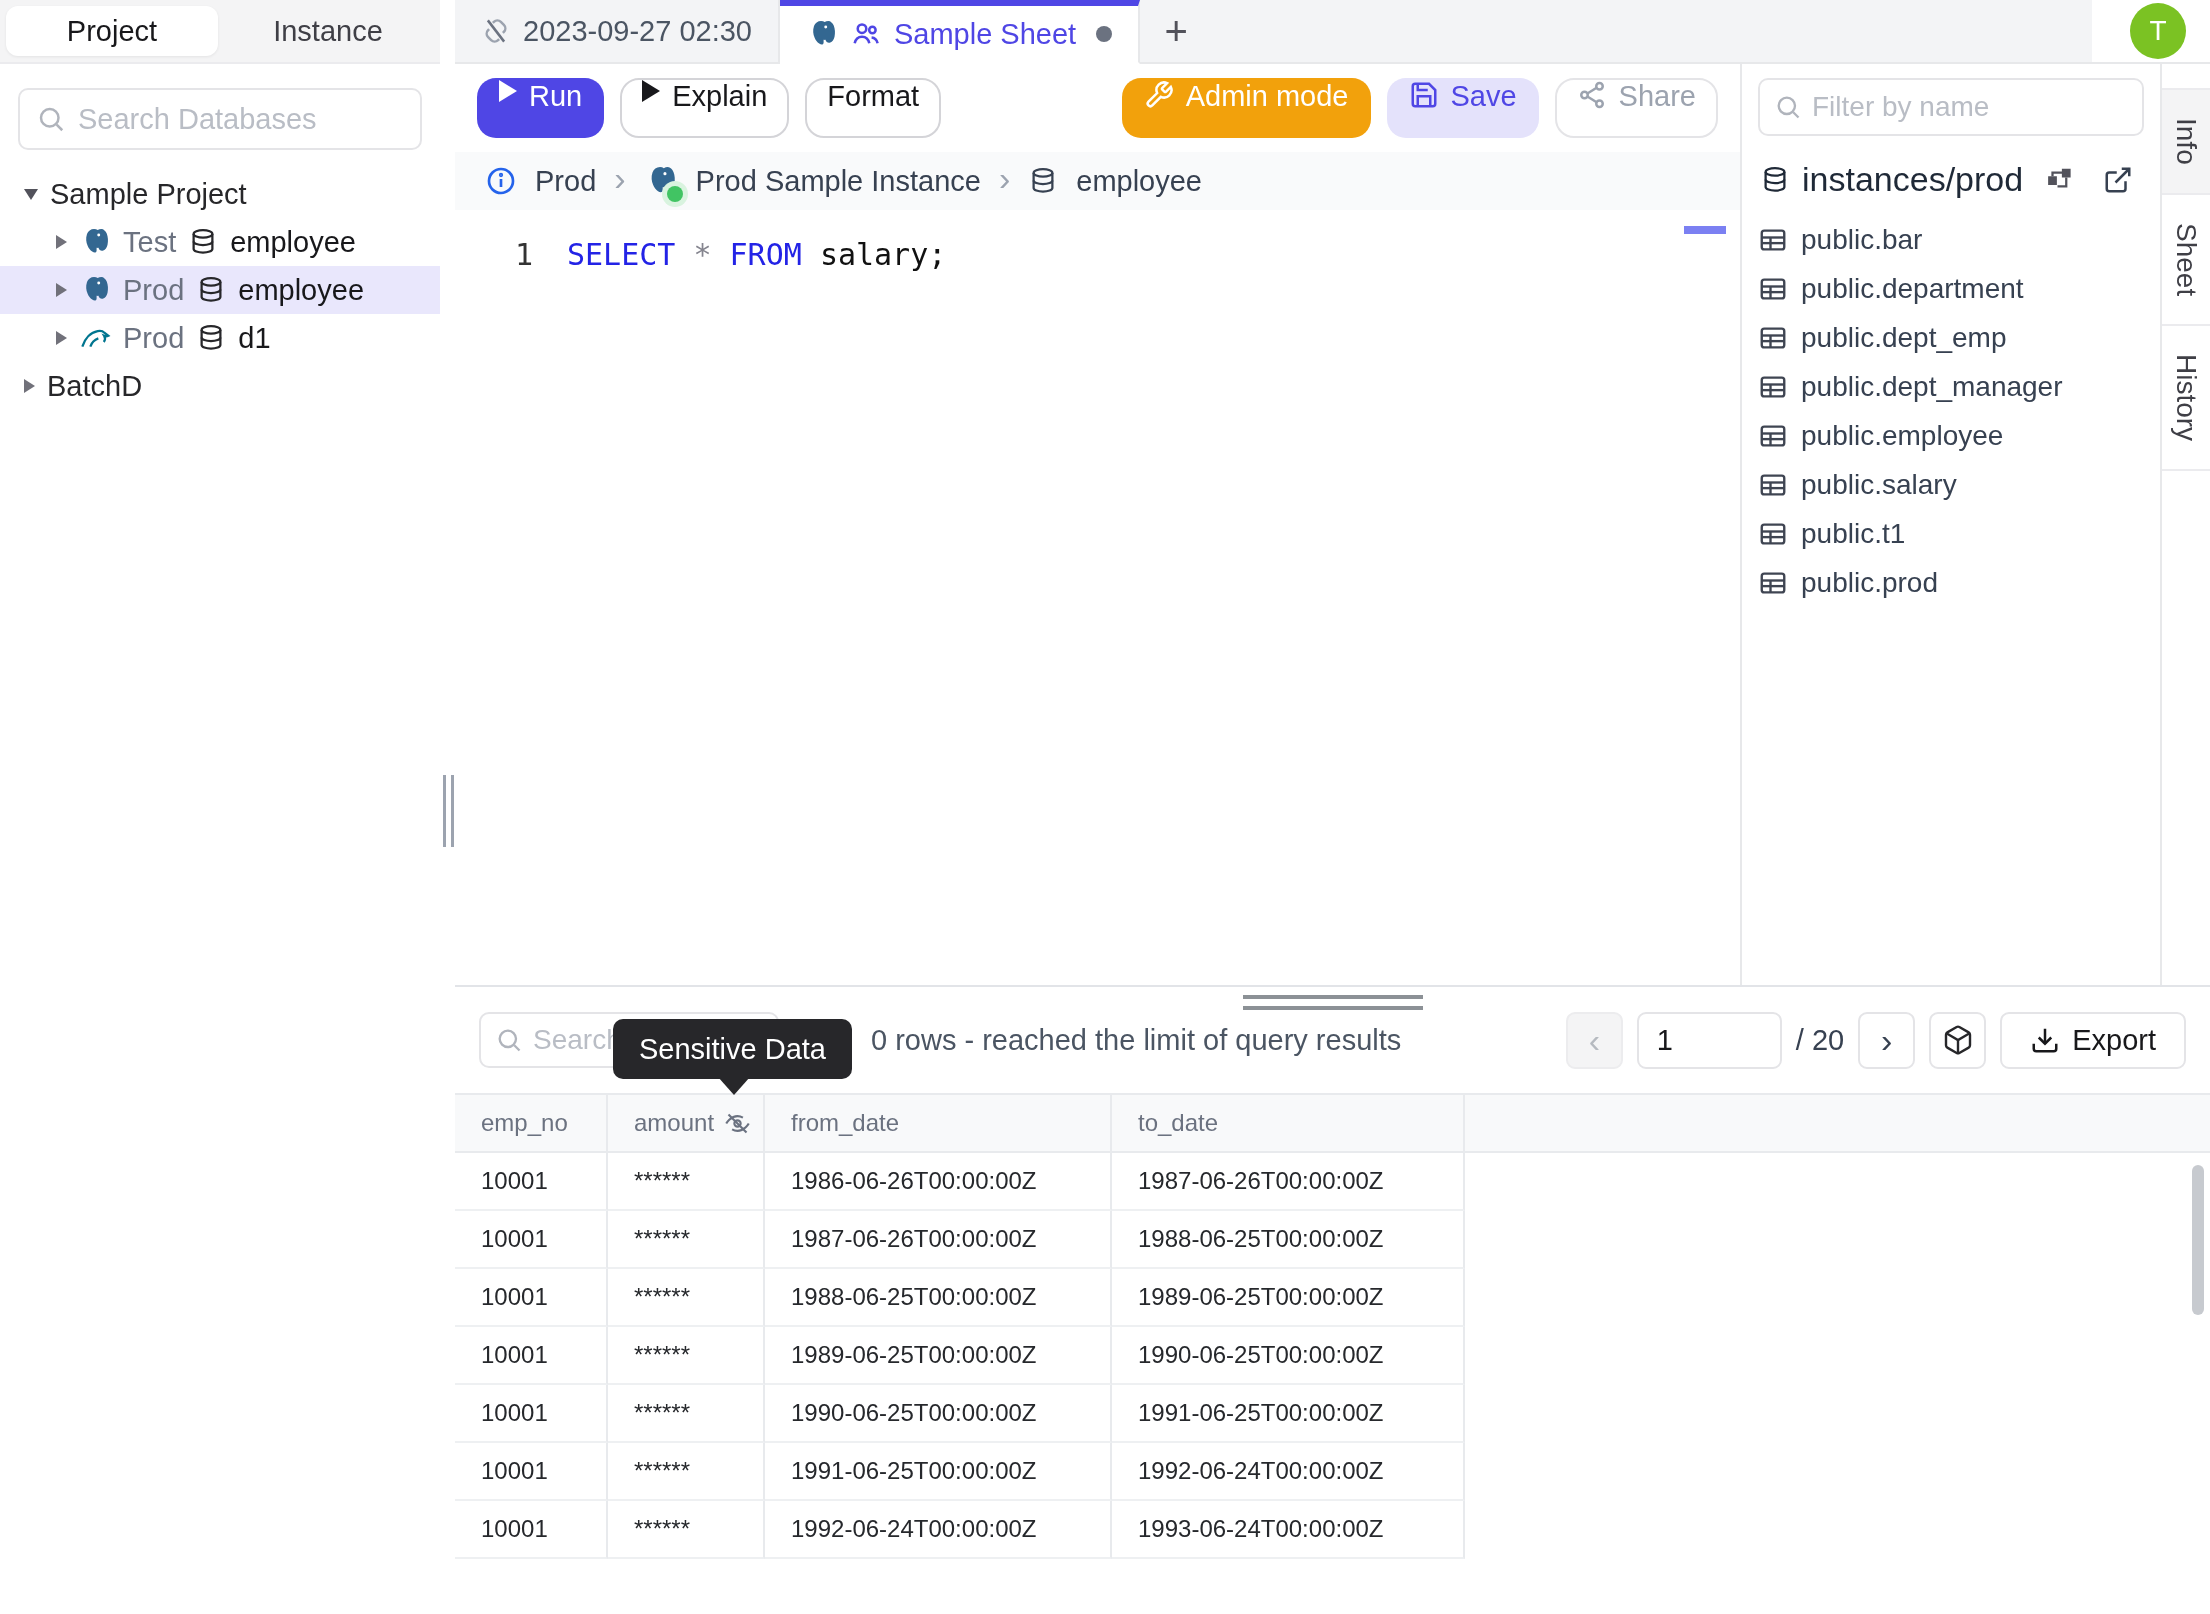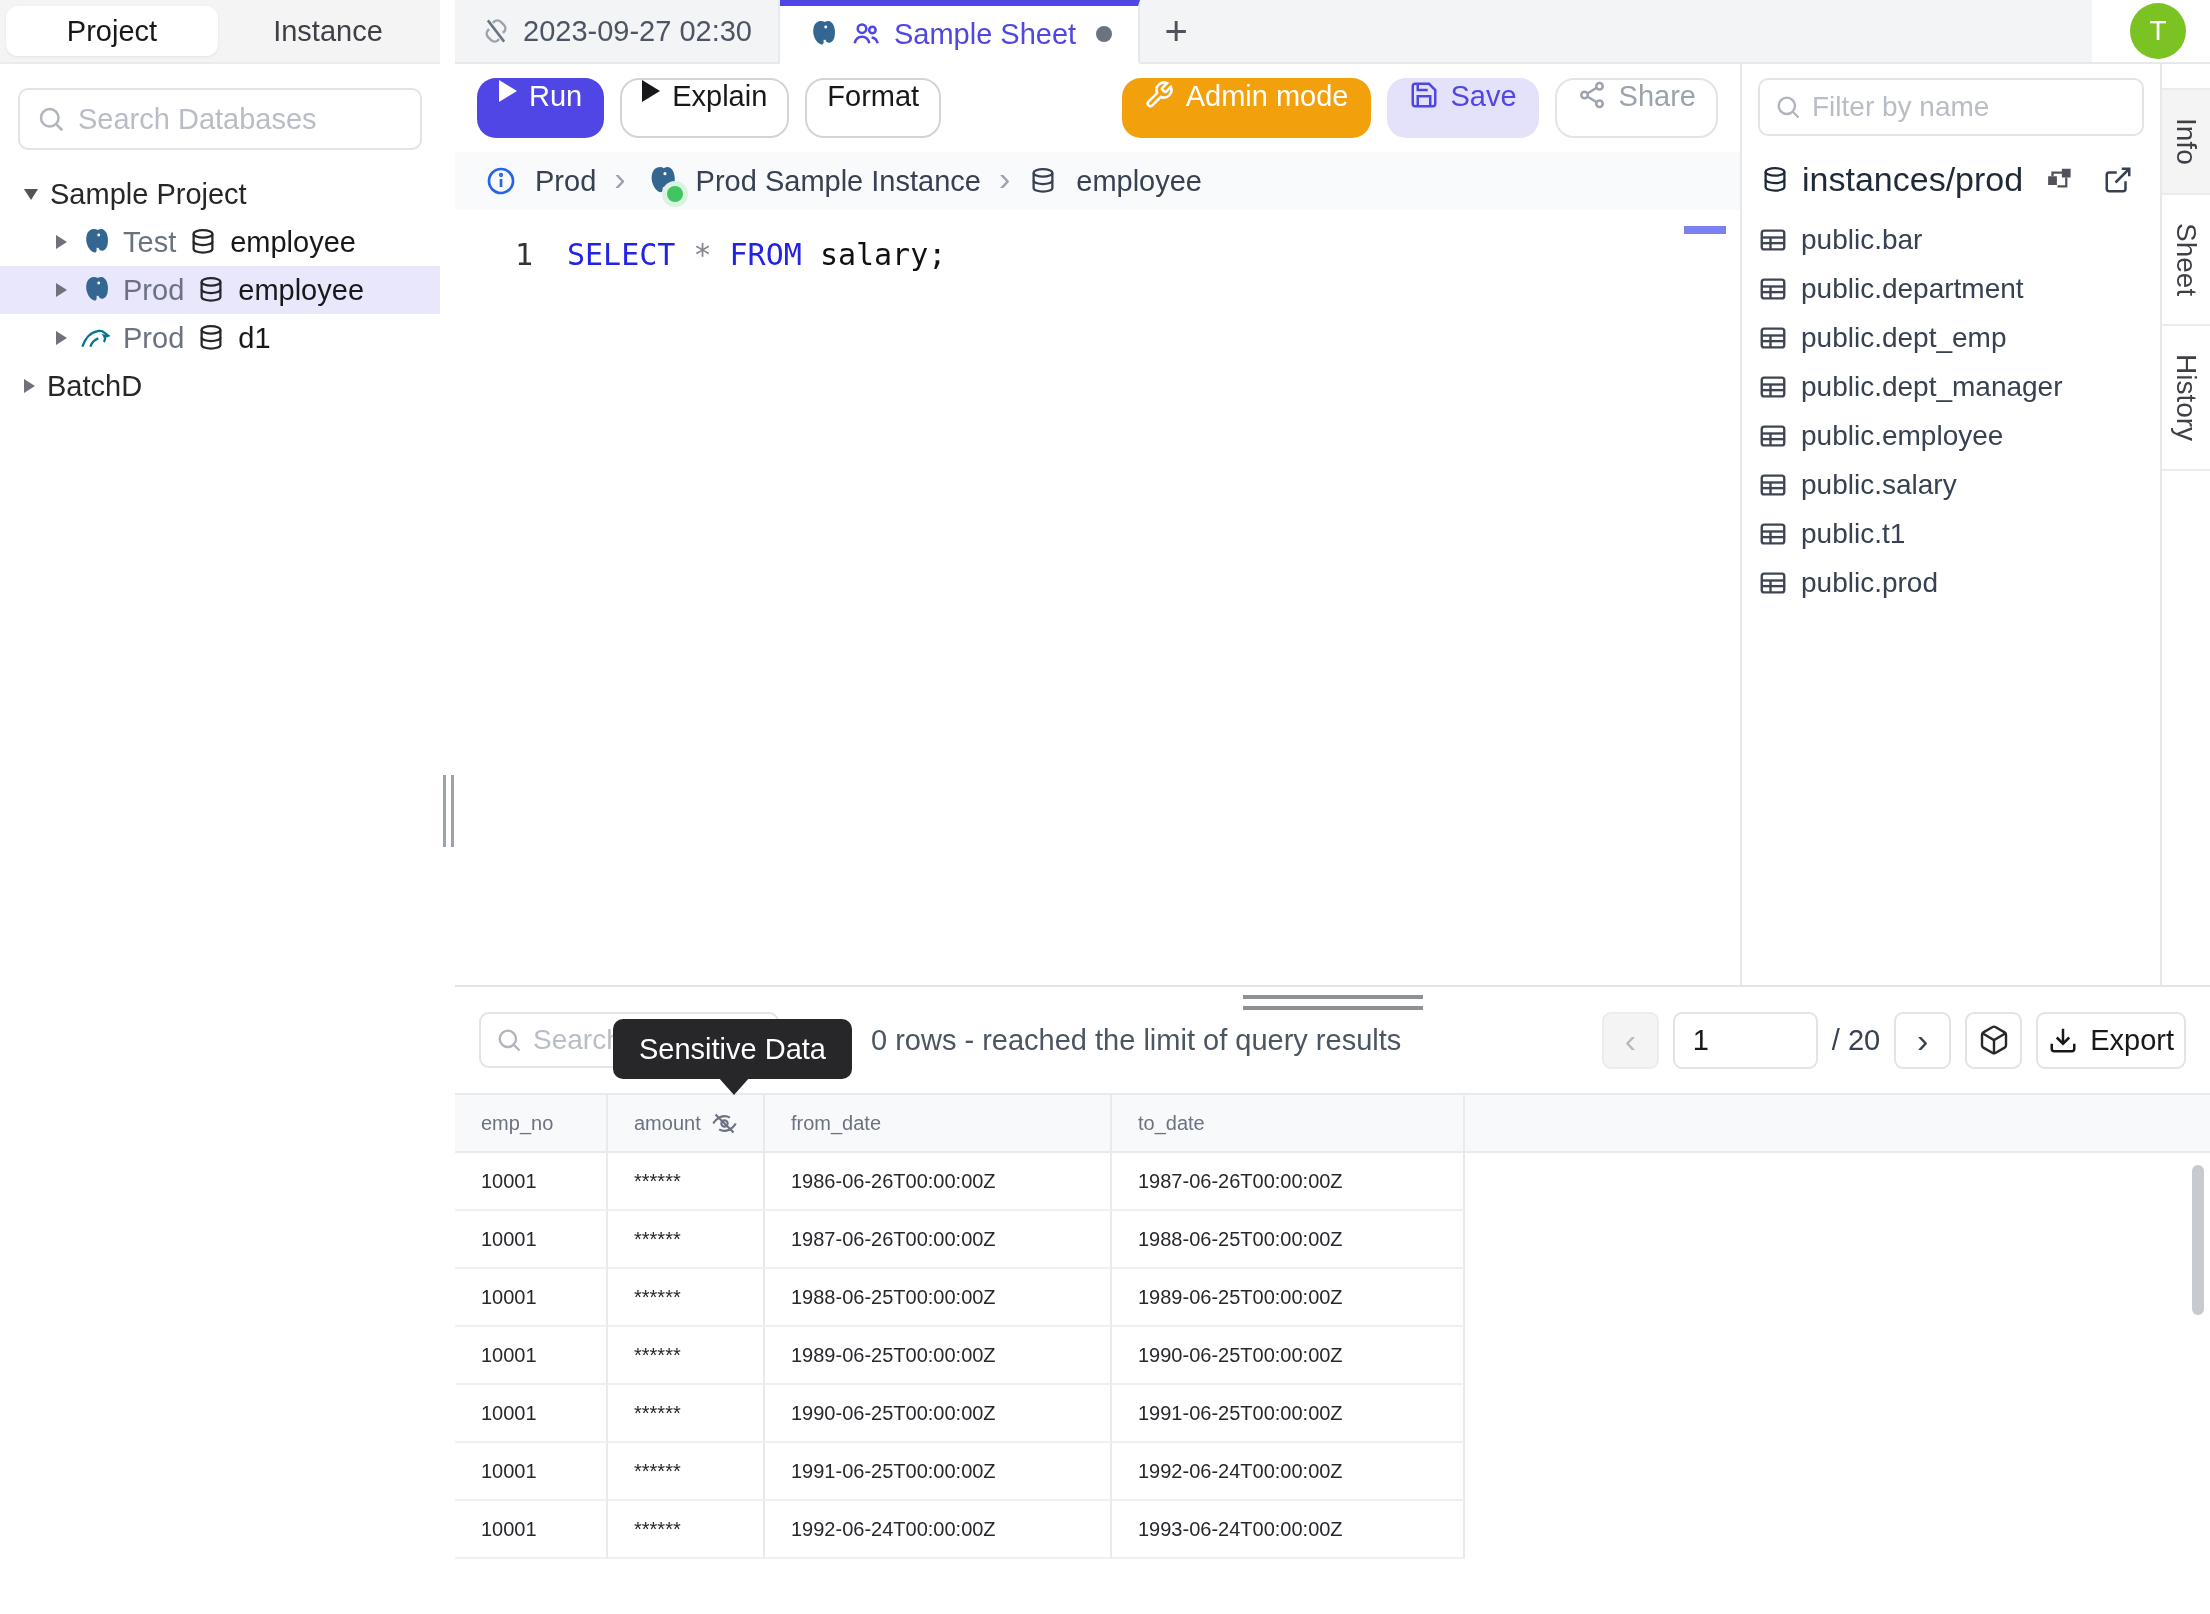--- a/index.html
+++ b/index.html
@@ -114,29 +114,29 @@
   .res-search input::placeholder { color:#b9bdc5; }
   .rows-info { margin-left:92px; font-size:29px; color:#4b5563; white-space:nowrap; }
   .res-right { margin-left:auto; display:flex; align-items:center; gap:14px; }
   .pg-btn { width:57px; height:57px; border:2px solid #e4e4e7; border-radius:9px; background:#fff;
     display:flex; align-items:center; justify-content:center; font-size:34px; color:#374151; cursor:pointer; }
   .pg-btn.disabled { background:#f4f4f5; color:#b6bac0; border-color:#ececee; }
   .page-input { width:145px; height:57px; border:2px solid #e4e4e7; border-radius:9px;
     font-size:29px; color:#18181b; padding:0 18px; outline:none; font-family:"Liberation Sans", sans-serif; }
   .page-total { font-size:29px; color:#374151; }
   .btn-export { height:57px; border:2px solid #e4e4e7; border-radius:9px; background:#fff;
-    display:inline-flex; align-items:center; gap:12px; padding:0 10px; font-size:29px; color:#18181b; cursor:pointer; }
+    display:inline-flex; align-items:center; gap:12px; padding:0 28px; font-size:29px; color:#18181b; cursor:pointer; }
 
   .tooltip { position:absolute; left:158px; top:32px; background:#27272a; color:#fff;
     font-size:29px; height:60px; display:flex; align-items:center; padding:0 26px;
     border-radius:10px; z-index:5; }
   .tooltip::after { content:""; position:absolute; left:105px; top:58px; border-left:16px solid transparent;
     border-right:16px solid transparent; border-top:18px solid #27272a; }
 
-  .grid { margin-top:16px; font-size:20px; }
+  .grid { margin-top:16px; font-size:24px; }
   .ghead { display:flex; height:60px; background:#f8f9fa; border-top:2px solid #e8eaed;
     border-bottom:2px solid #e8eaed; color:#6b7280; align-items:center; }
   .gcell { height:100%; display:flex; align-items:center; padding-left:26px; border-right:2px solid #e8eaed; gap:10px; }
   .c0 { width:153px; } .c1 { width:157px; } .c2 { width:347px; } .c3 { width:353px; }
   .gfill { flex:1; border-right:none; }
   .rrow { display:flex; height:58px; color:#26282c; }
   .rcell { height:100%; display:flex; align-items:center; padding-left:26px;
     border-right:2px solid #e8eaed; border-bottom:2px solid #eef0f2; }
   .rrow .rcell:first-child { border-left:none; }
   .rcell-filler { flex:1; }

